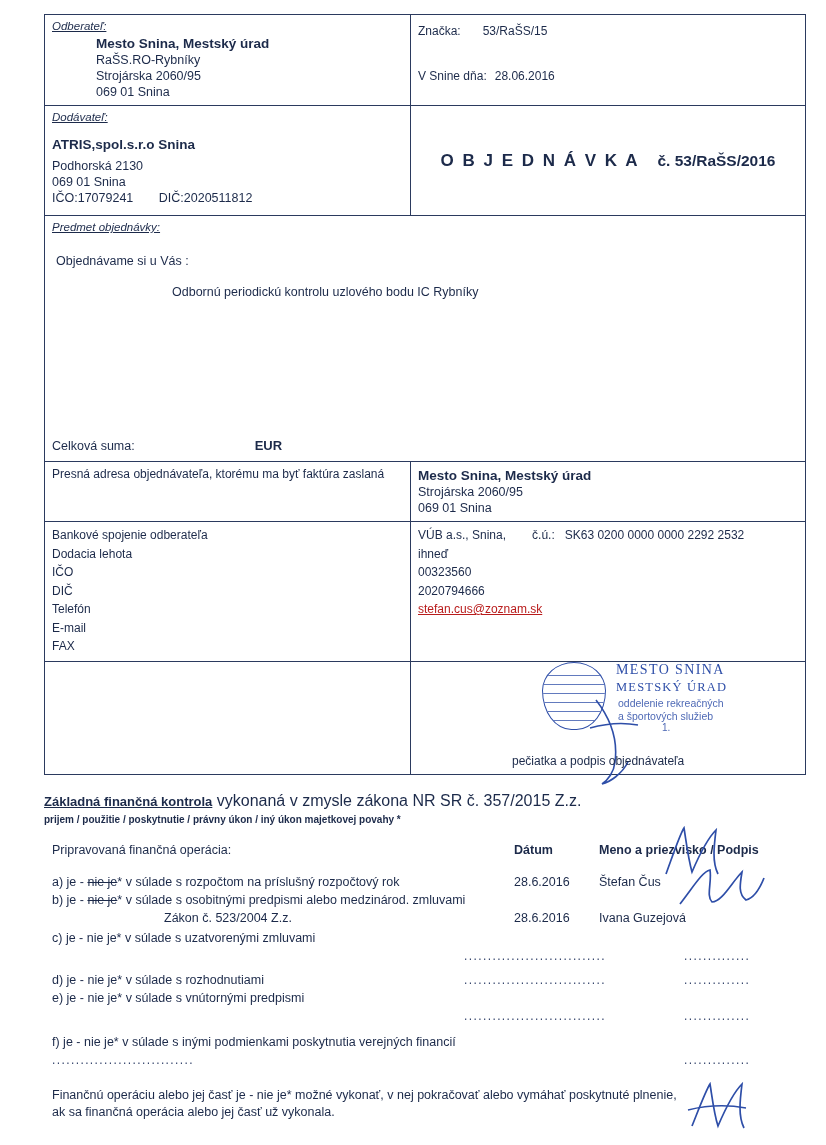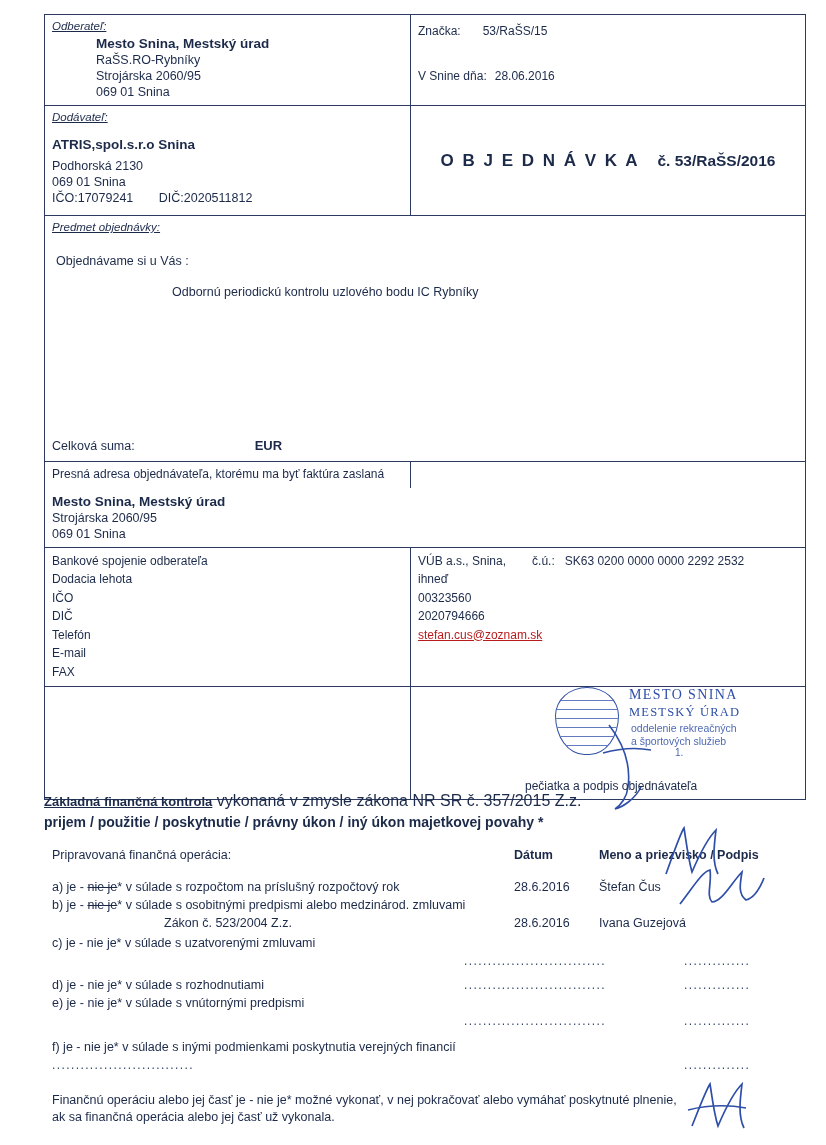--- a/index.html
+++ b/index.html
@@ -124,21 +124,21 @@
     bottom: 8px;
     font-size: 12.5px;
   }
   .celkova .eur {
     margin-left: 120px;
     font-weight: bold;
     font-size: 13px;
   }
 
   
-  .r4 { min-height: 60px; flex-direction: column; }
+  .r4 { min-height: 60px; }
   .r4 .right { padding-top: 5px; }
 
   
   .r5 { min-height: 112px; }
   .r5 .left, .r5 .right { padding-top: 4px; }
   .kv-line {
     font-size: 12px;
     line-height: 18.5px;
     white-space: nowrap;
   }
@@ -150,21 +150,21 @@
     font-size: 12px;
     line-height: 18.5px;
   }
   .bank-row .cu { margin-left: 26px; }
   .bank-row .cu-val { margin-left: 10px; }
 
   
   .r6 { height: 112px; position: relative; }
   .stamp-wrap {
     position: absolute;
-    left: 360px;
+    left: 347px;
     top: 0;
     width: 396px;
     height: 112px;
   }
   .pec-text {
     position: absolute;
     left: 120px;
     bottom: 6px;
     font-size: 12px;
   }
@@ -249,21 +249,21 @@
     font-size: 13px;
     font-weight: bold;
     text-decoration: underline;
   }
   .fin-title-rest {
     font-size: 16px;
     font-weight: normal;
     text-decoration: none;
   }
   .fin-sub {
-    font-size: 14px;
+    font-size: 10px;
     font-weight: bold;
     margin-top: 4px;
   }
   .hdr-row {
     position: relative;
     margin-top: 18px;
     height: 18px;
     font-size: 12.5px;
   }
   .hdr-row .prip { position: absolute; left: 8px; }

